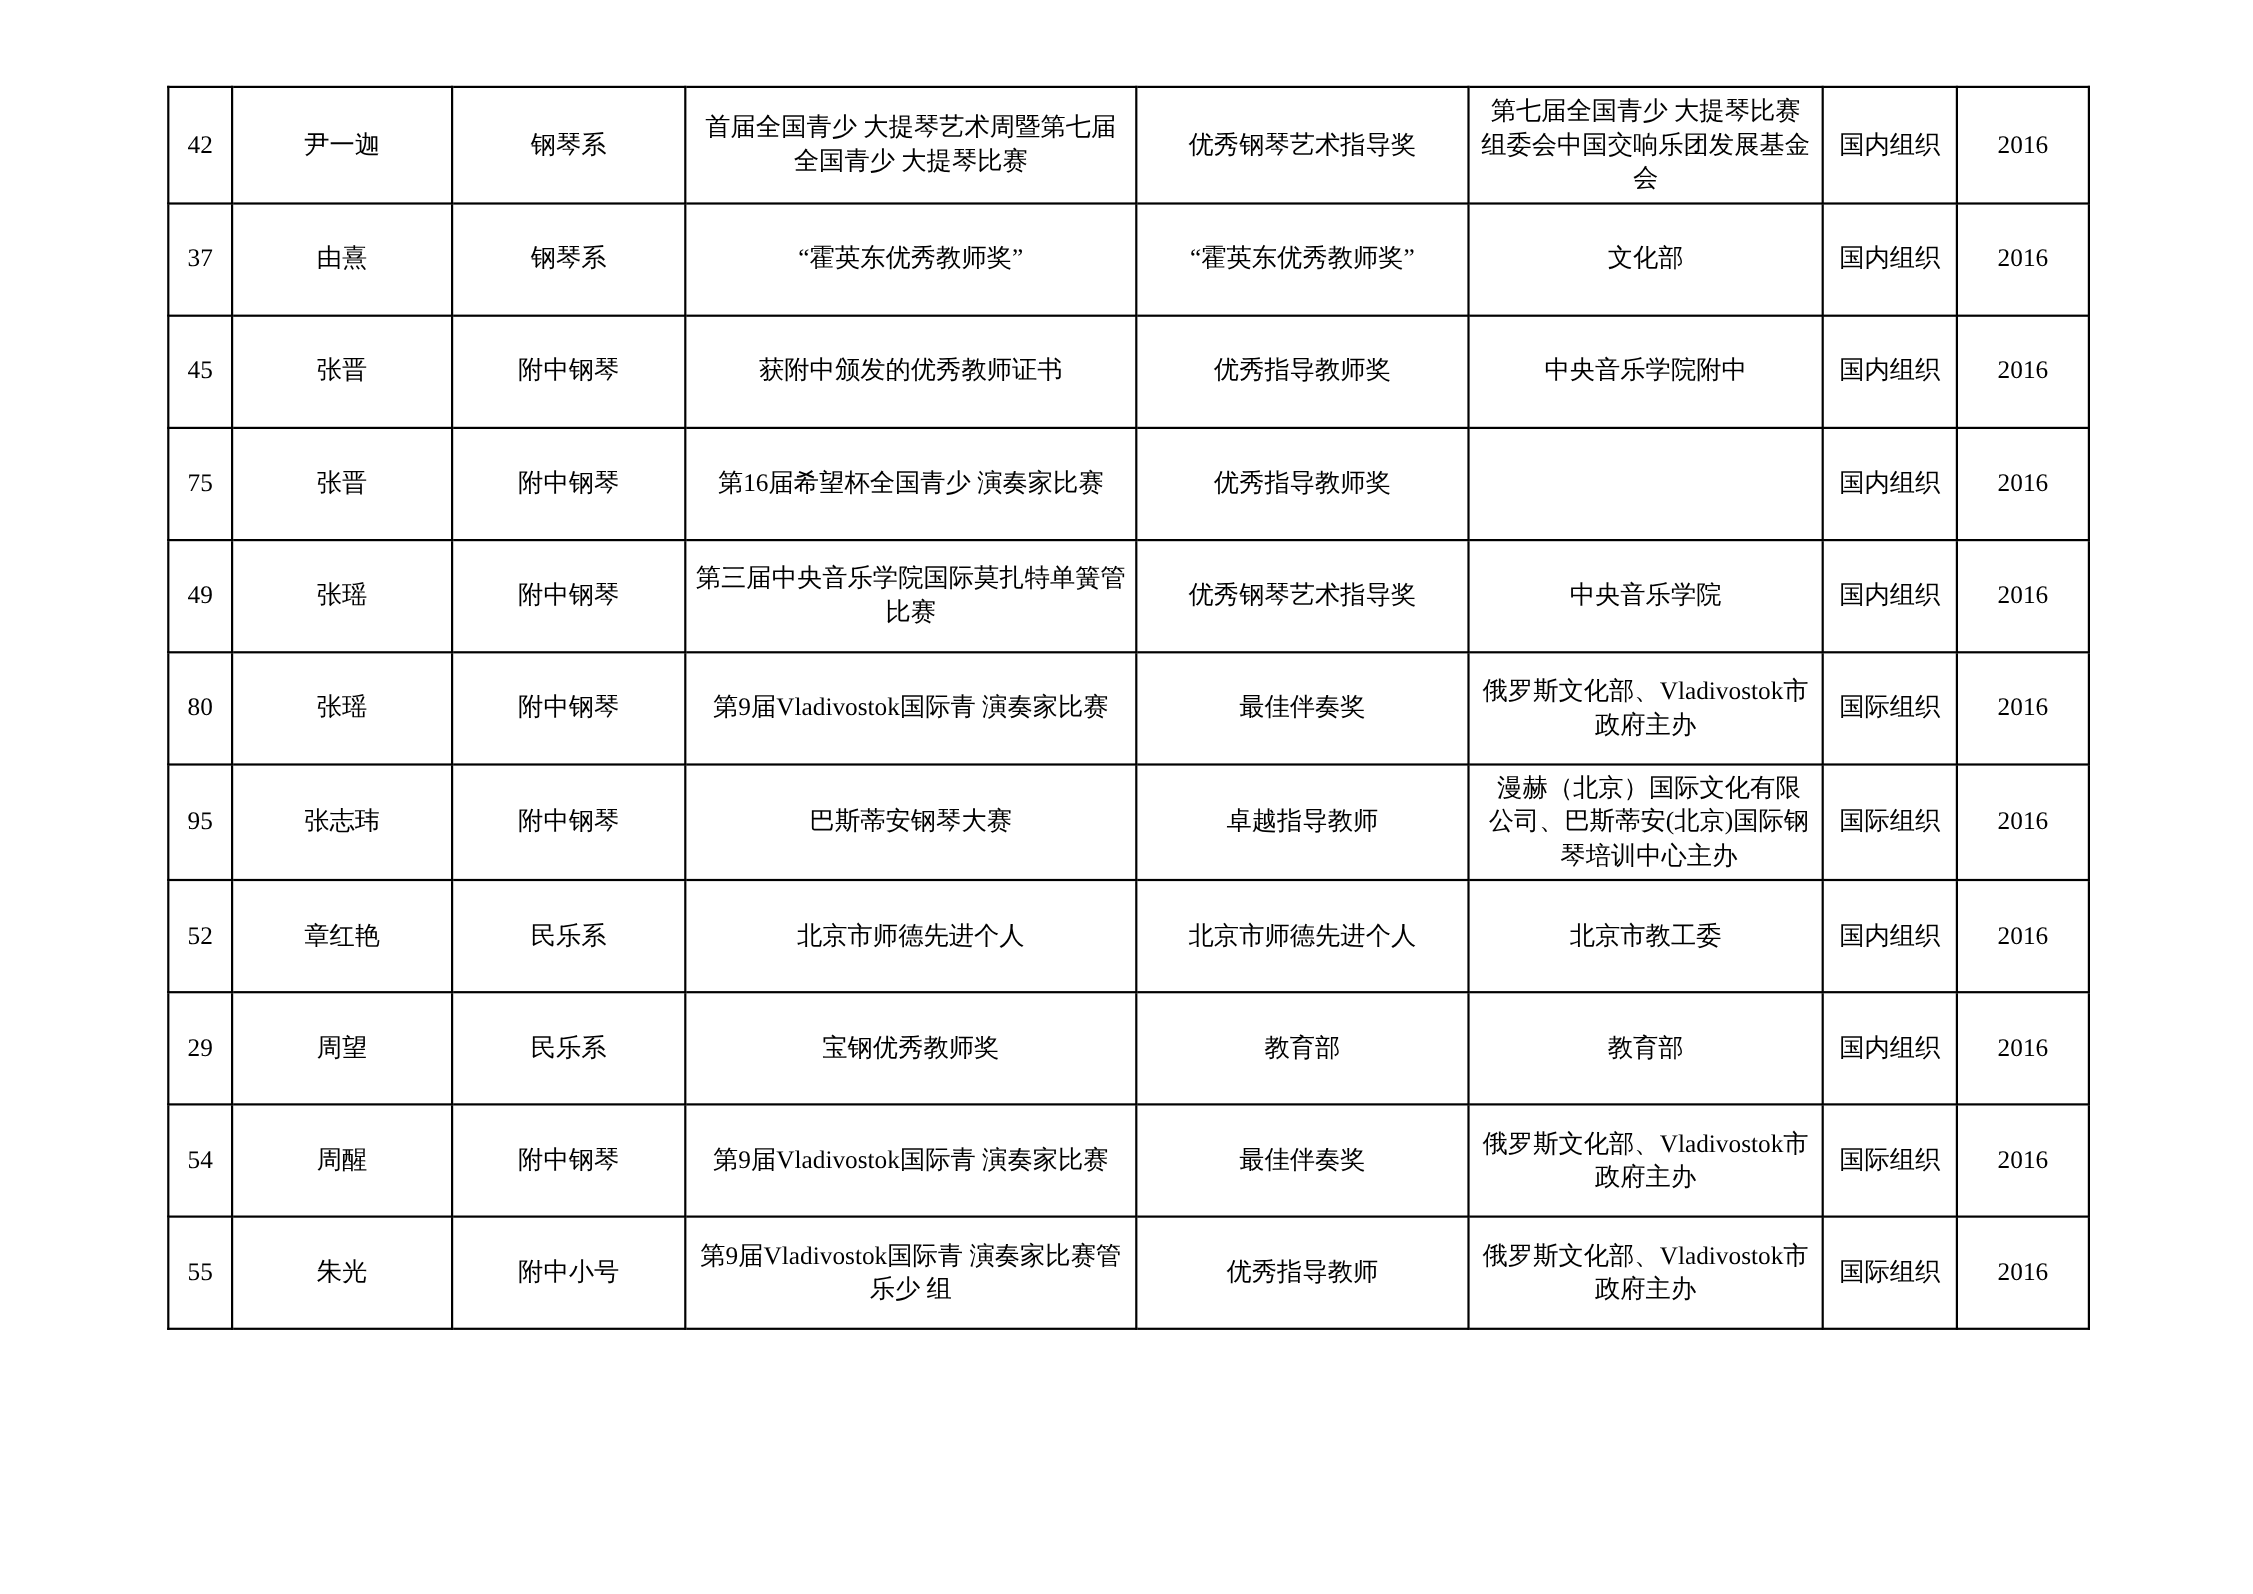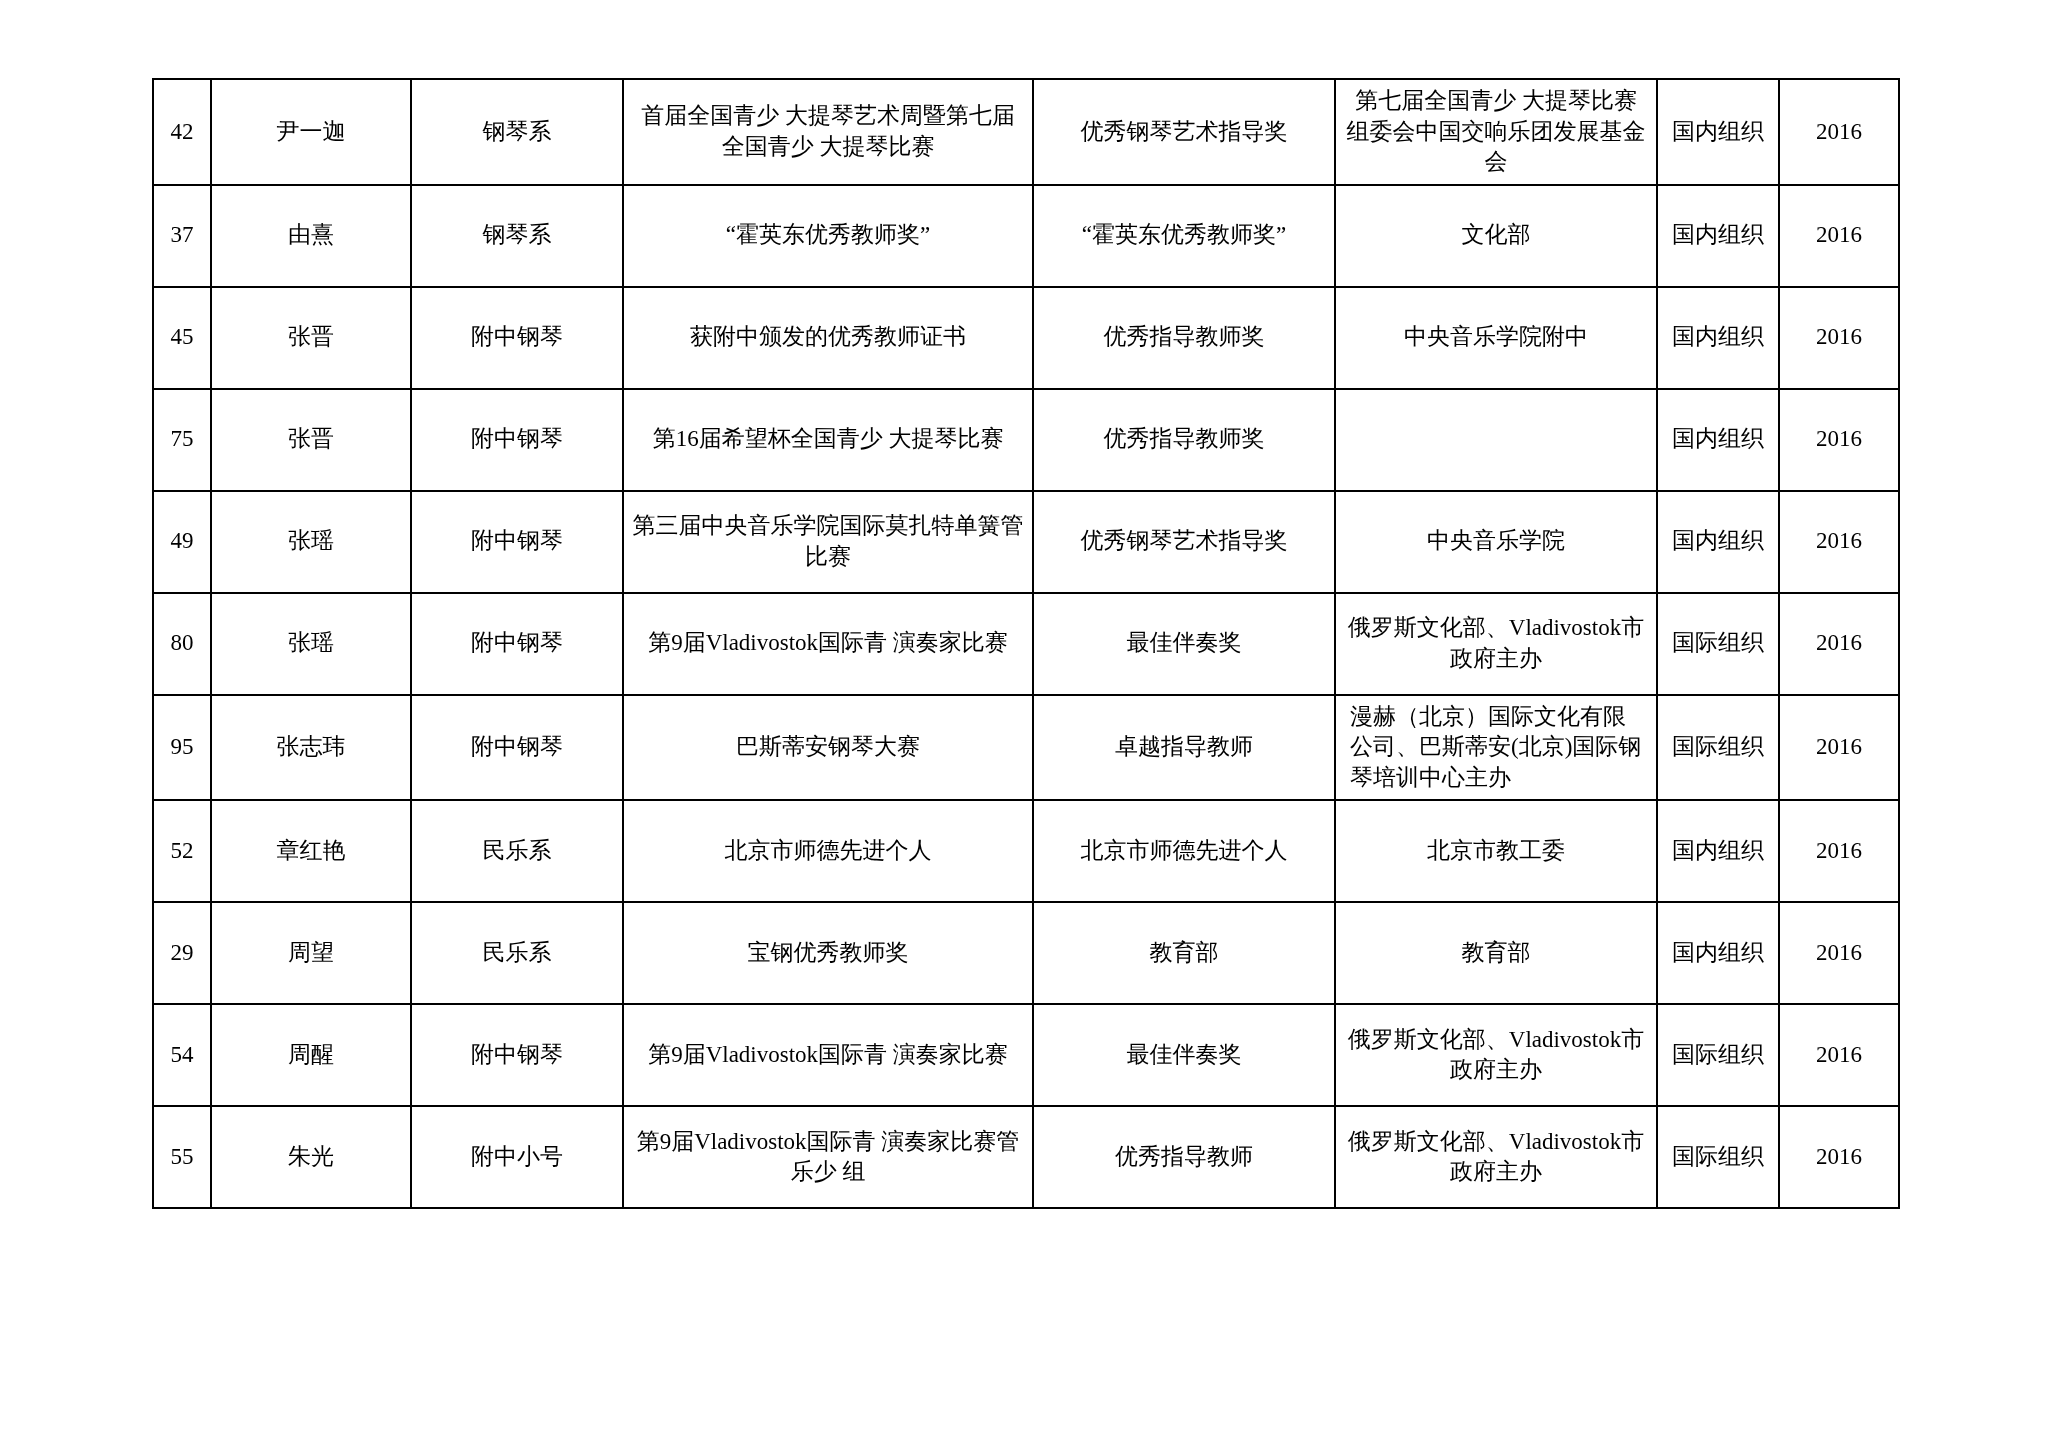--- a/index.html
+++ b/index.html
@@ -44,21 +44,21 @@
   col.c-honor   { width: 302px; }
   col.c-org     { width: 322px; }
   col.c-type    { width: 122px; }
   col.c-year    { width: 120px; }
 
   .row-tall td { height: 88px; }
   td.cell-no, td.cell-type, td.cell-year, td.cell-name, td.cell-dept {
     white-space: nowrap;
   }
   td.cell-org.left-align {
-    text-align: left;
+    text-align: center;
     padding-left: 14px;
   }
 </style>
 </head>
 <body>
 
 <div class="page">
   <table class="award-table">
     <colgroup>
       <col class="c-no">
@@ -98,21 +98,21 @@
           <td class="cell-award">获附中颁发的优秀教师证书</td>
           <td class="cell-honor">优秀指导教师奖</td>
           <td class="cell-org">中央音乐学院附中</td>
           <td class="cell-type">国内组织</td>
           <td class="cell-year">2016</td>
         </tr>
         <tr class="row-tall">
           <td class="cell-no">75</td>
           <td class="cell-name">张晋</td>
           <td class="cell-dept">附中钢琴</td>
-          <td class="cell-award">第16届希望杯全国青少 大提琴比赛</td>
+          <td class="cell-award">第16届希望杯全国青少 演奏家比赛</td>
           <td class="cell-honor">优秀指导教师奖</td>
           <td class="cell-org"></td>
           <td class="cell-type">国内组织</td>
           <td class="cell-year">2016</td>
         </tr>
         <tr class="row-tall">
           <td class="cell-no">49</td>
           <td class="cell-name">张瑶</td>
           <td class="cell-dept">附中钢琴</td>
           <td class="cell-award">第三届中央音乐学院国际莫扎特单簧管比赛</td>

